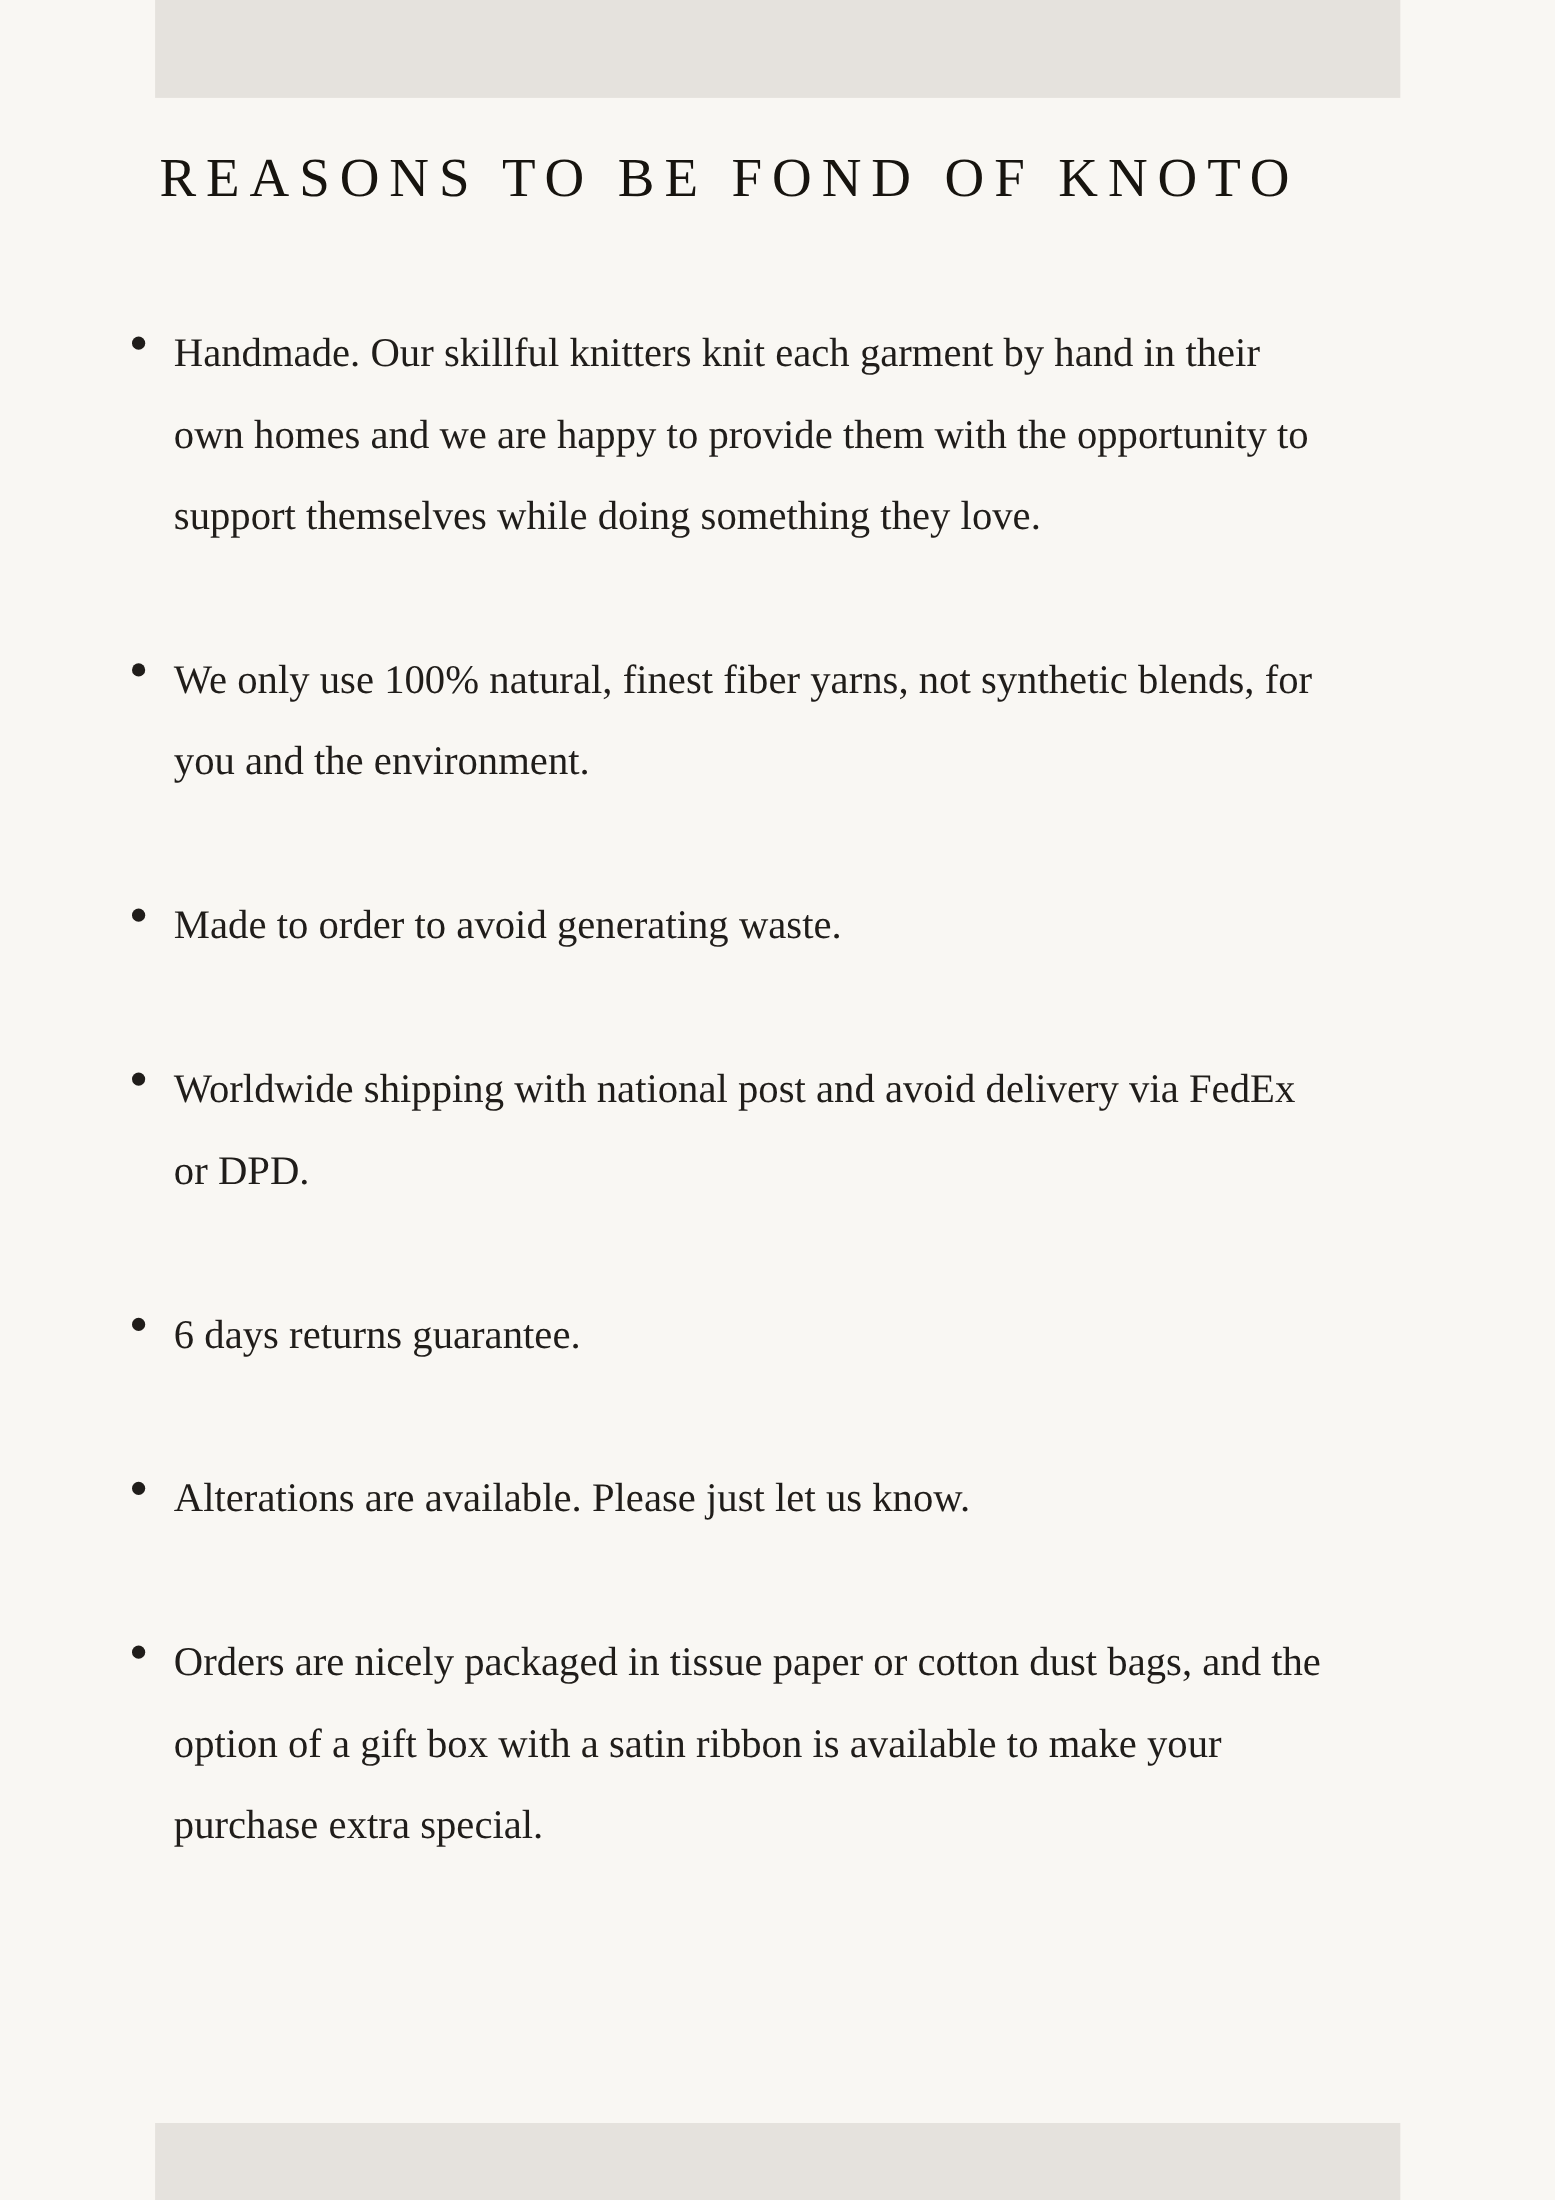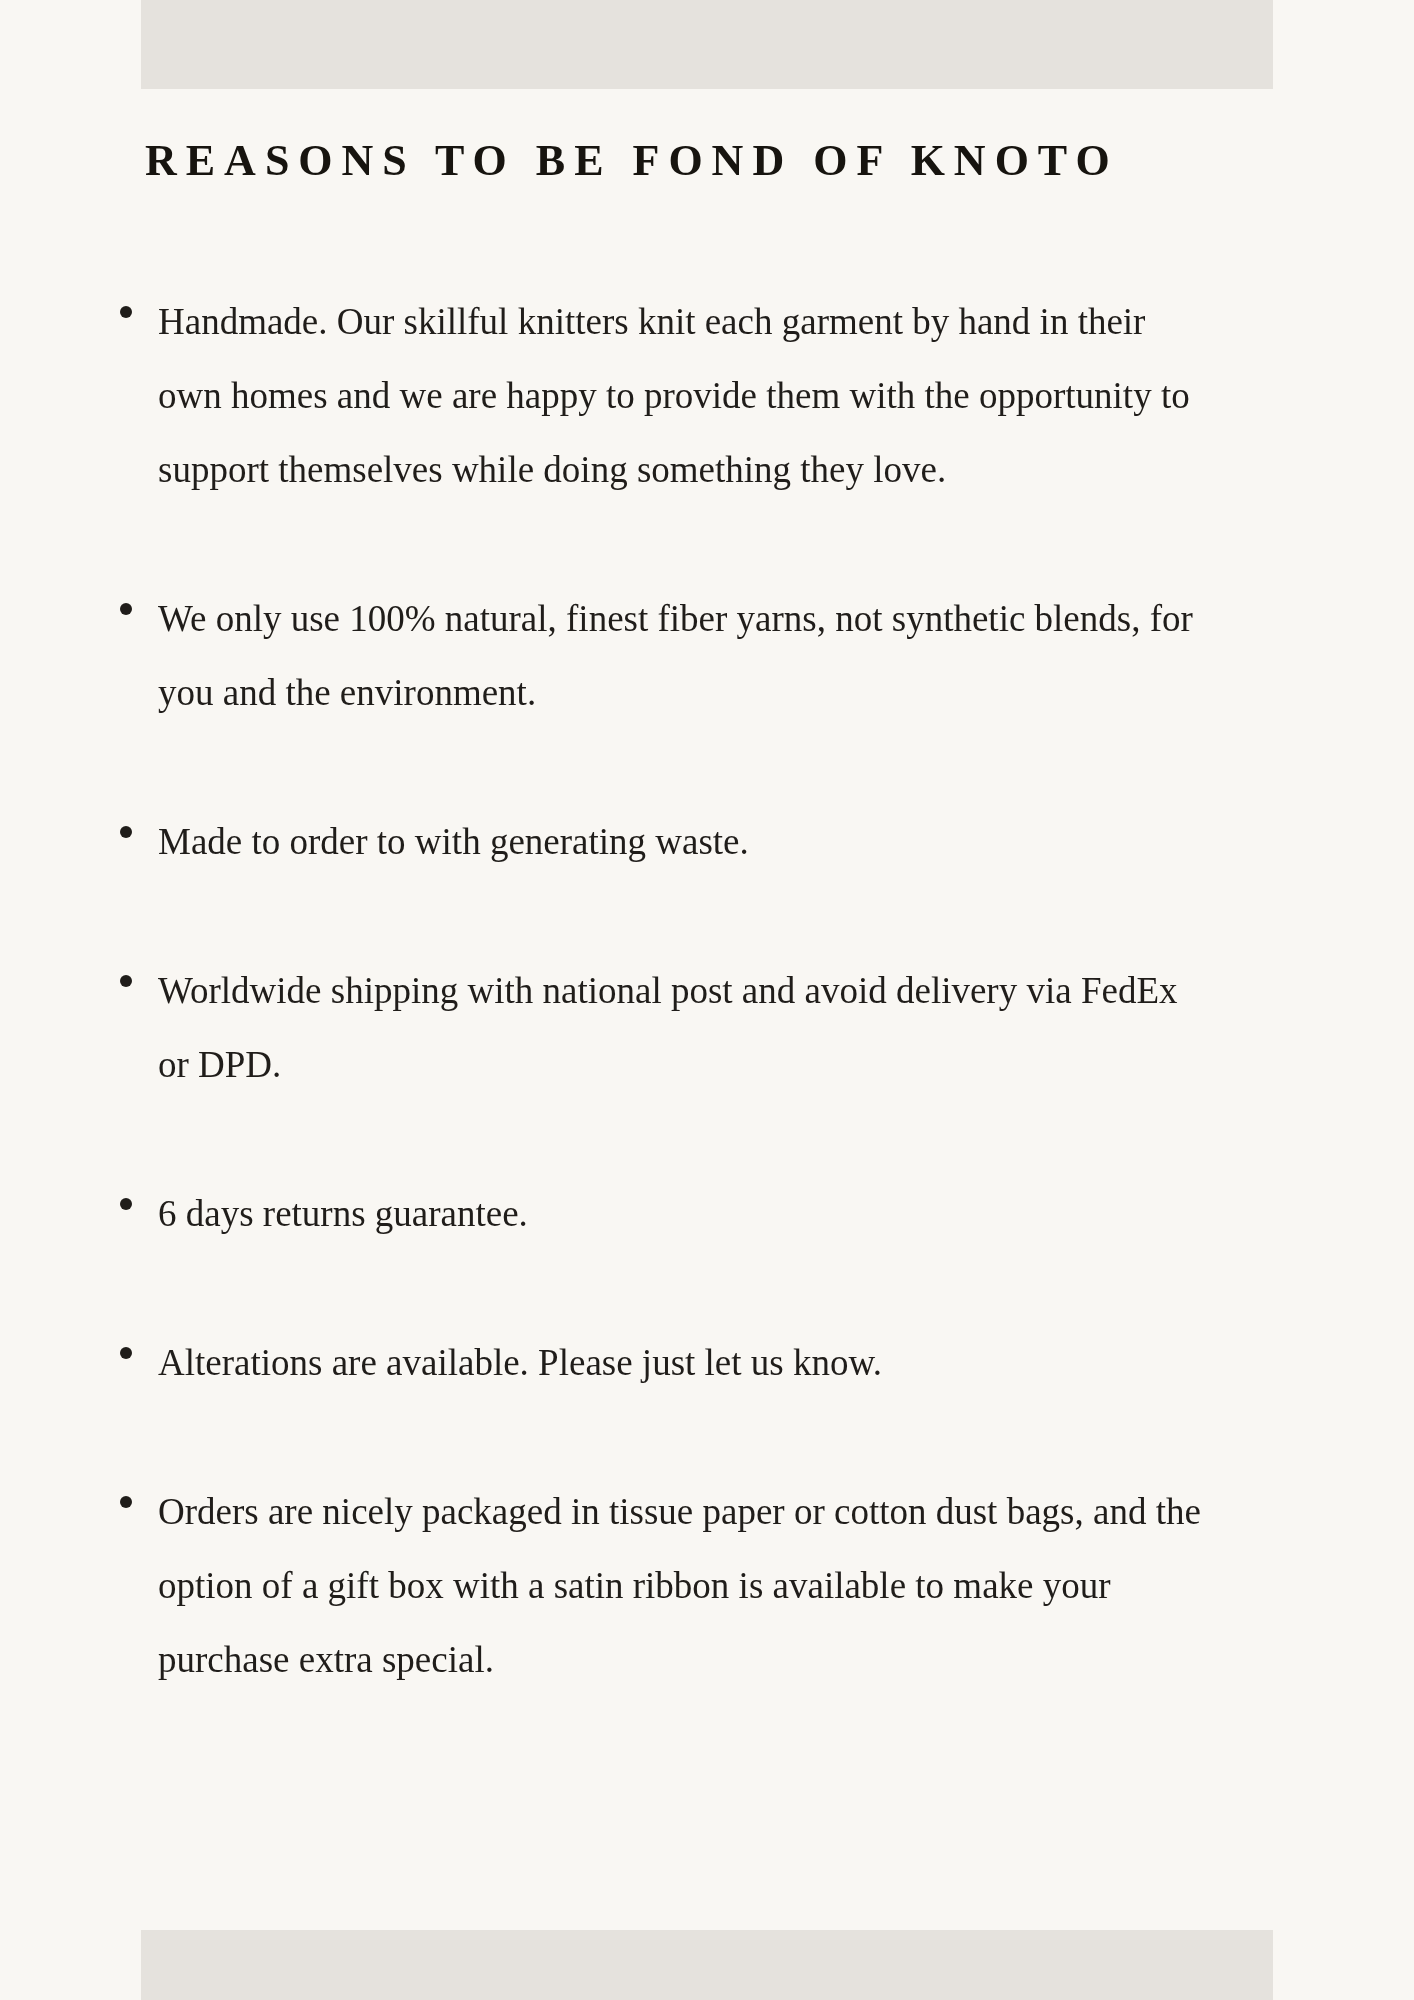--- a/index.html
+++ b/index.html
@@ -27,23 +27,23 @@
   }
   .band-bottom {
     top: 1930px;
     height: 70px;
   }
   .title {
     position: absolute;
     left: 145px;
     top: 136px;
     margin: 0;
-    font-size: 44px;
+    font-size: 50px;
     line-height: 50px;
-    font-weight: bold;
+    font-weight: normal;
     letter-spacing: 9px;
     color: var(--title, #17140f);
     white-space: nowrap;
   }
   .bullets {
     position: absolute;
     left: 118px;
     top: 285px;
     width: 1260px;
     margin: 0;
@@ -79,21 +79,21 @@
 
   <h1 class="title">REASONS TO BE FOND OF KNOTO</h1>
 
   <ul class="bullets">
 
   <li>Handmade. Our skillful knitters knit each garment by hand in their
 own homes and we are happy to provide them with the opportunity to
 support themselves while doing something they love.</li>
       <li>We only use 100% natural, finest fiber yarns, not synthetic blends, for
 you and the environment.</li>
-      <li>Made to order to with generating waste.</li>
+      <li>Made to order to avoid generating waste.</li>
       <li>Worldwide shipping with national post and avoid delivery via FedEx
 or DPD.</li>
       <li>6 days returns guarantee.</li>
       <li>Alterations are available. Please just let us know.</li>
       <li>Orders are nicely packaged in tissue paper or cotton dust bags, and the
 option of a gift box with a satin ribbon is available to make your
 purchase extra special.</li>
     </ul>
 
   <div class="band band-bottom"></div>

